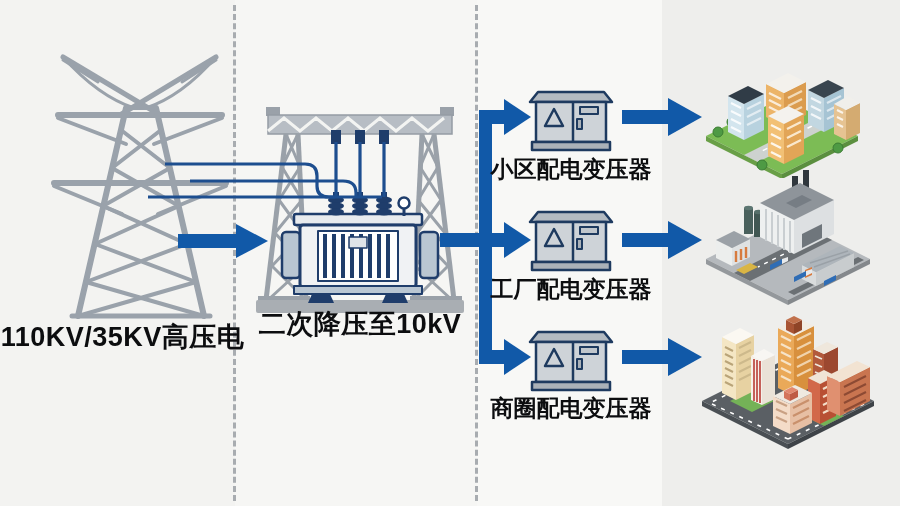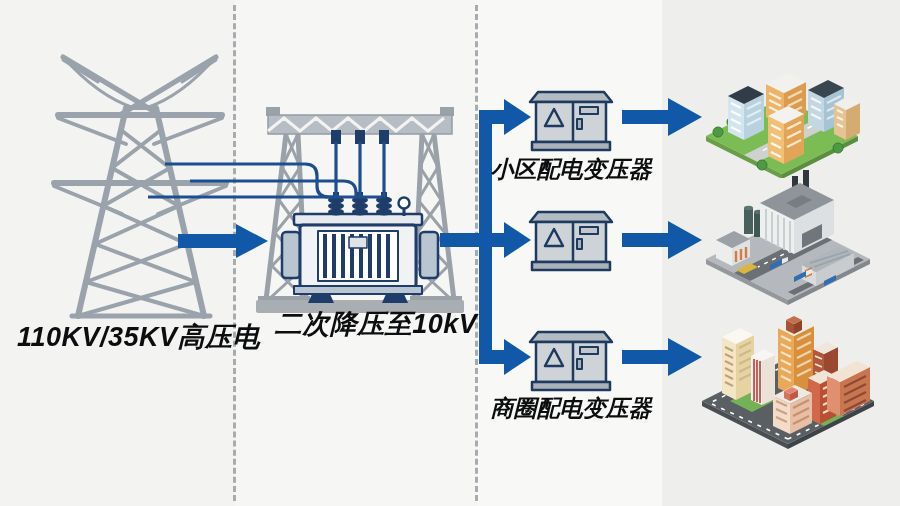--- a/index.html
+++ b/index.html
@@ -7,22 +7,22 @@
           font-family:"Liberation Sans","DejaVu Sans",sans-serif;}
   .band{position:absolute;top:0;height:506px;}
   .band1{left:0;width:235px;background:#f3f3f1;}
   .band2{left:235px;width:242px;background:#f6f6f4;}
   .band3{left:477px;width:185px;background:#f8f8f6;}
   .band4{left:662px;width:238px;background:#eeeeec;}
   .sep{position:absolute;top:5px;height:496px;width:0;border-left:3px dashed #a8acb0;}
   .sep1{left:233px;}
   .sep2{left:475px;}
   .abs{position:absolute;}
-  .lbl{position:absolute;text-align:center;font-weight:700;color:#0c0d0f;line-height:1.15;font-style:italic;}
-  .lbl-big{font-size:27px;letter-spacing:0.5px;padding-left:16px;}
+  .lbl{position:absolute;text-align:center;font-weight:700;color:#0c0d0f;line-height:1.15;}
+  .lbl-big{font-size:27px;letter-spacing:0.5px;}
   .lbl-cab{font-size:23px;width:180px;left:481px;}
   svg{display:block;}
 </style>
 </head>
 <body>
 
 <div class="canvas">
 
   <div class="band band1"></div>
   <div class="band band2"></div>
@@ -366,15 +366,16 @@
   </div>
   <div class="abs" style="left:528px;top:322px">
     <svg width="86" height="72" viewBox="0 0 86 72">
         <use href="#cab"></use>
       </svg>
   </div>
 
   <div class="lbl lbl-big" style="left:0;top:322px;width:245px">110KV/35KV高压电</div>
   <div class="lbl lbl-big" style="left:250px;top:309px;width:220px">二次降压至10kV</div>
   <div class="lbl lbl-cab" style="top:156px">小区配电变压器</div>
+  <div class="lbl lbl-cab" style="top:276px">工厂配电变压器</div>
   <div class="lbl lbl-cab" style="top:395px">商圈配电变压器</div>
 
 </div>
 
 </body></html>

